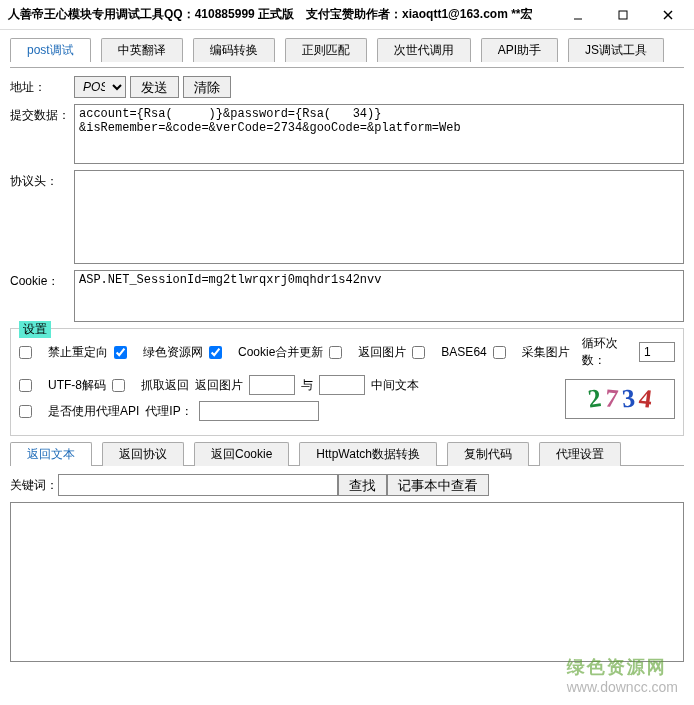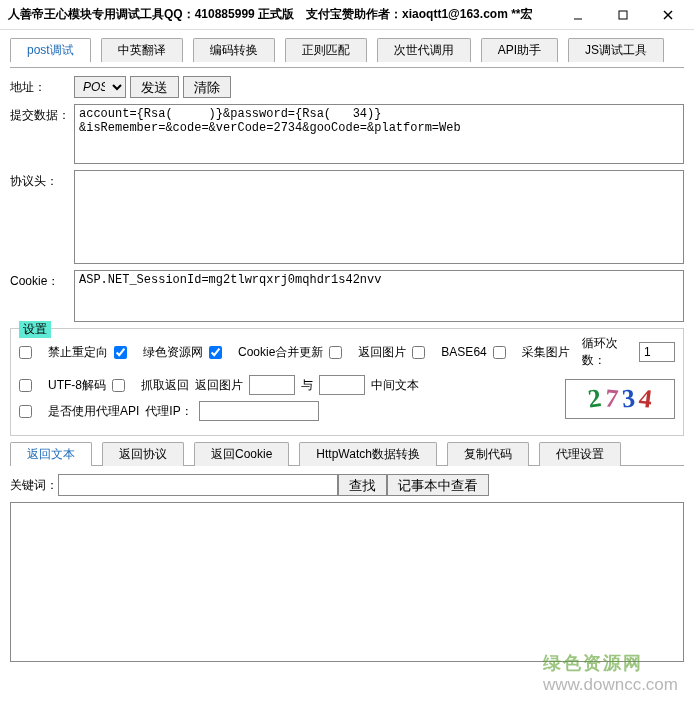--- a/index.html
+++ b/index.html
@@ -33,21 +33,21 @@
 .small-input { width: 46px; height: 20px; }
 .proxy-input { width: 120px; height: 20px; }
 .captcha { border: 1px solid #888; width: 110px; height: 40px; display: flex; align-items: center; justify-content: center; gap: 4px; background: #fff; }
 .cd { font-size: 26px; font-weight: bold; font-family: "Times New Roman", serif; }
 .subtabs { display: flex; margin-top: 4px; }
 .bottom-row { display: flex; align-items: center; margin: 6px 0; }
 .kw-input { width: 280px; height: 22px; }
 .ta-result { width: 100%; height: 160px; }
 .watermark { position: absolute; right: 16px; bottom: 10px; text-align: left; opacity: 0.6; }
 .wm1 { color: #5aa02c; font-size: 18px; font-weight: bold; letter-spacing: 2px; }
-.wm2 { color: #888; font-size: 17px; }
+.wm2 { color: #888; font-size: 14px; }
 .spacer { flex: 1; }
 </style>
 </head>
 <body>
 
 <div class="titlebar">
   <div class="title">人善帝王心模块专用调试工具QQ：410885999 正式版　支付宝赞助作者：xiaoqtt1@163.com **宏</div>
   <div class="winbtns">
     <div class="winbtn">
         <svg viewBox="0 0 12 12">

